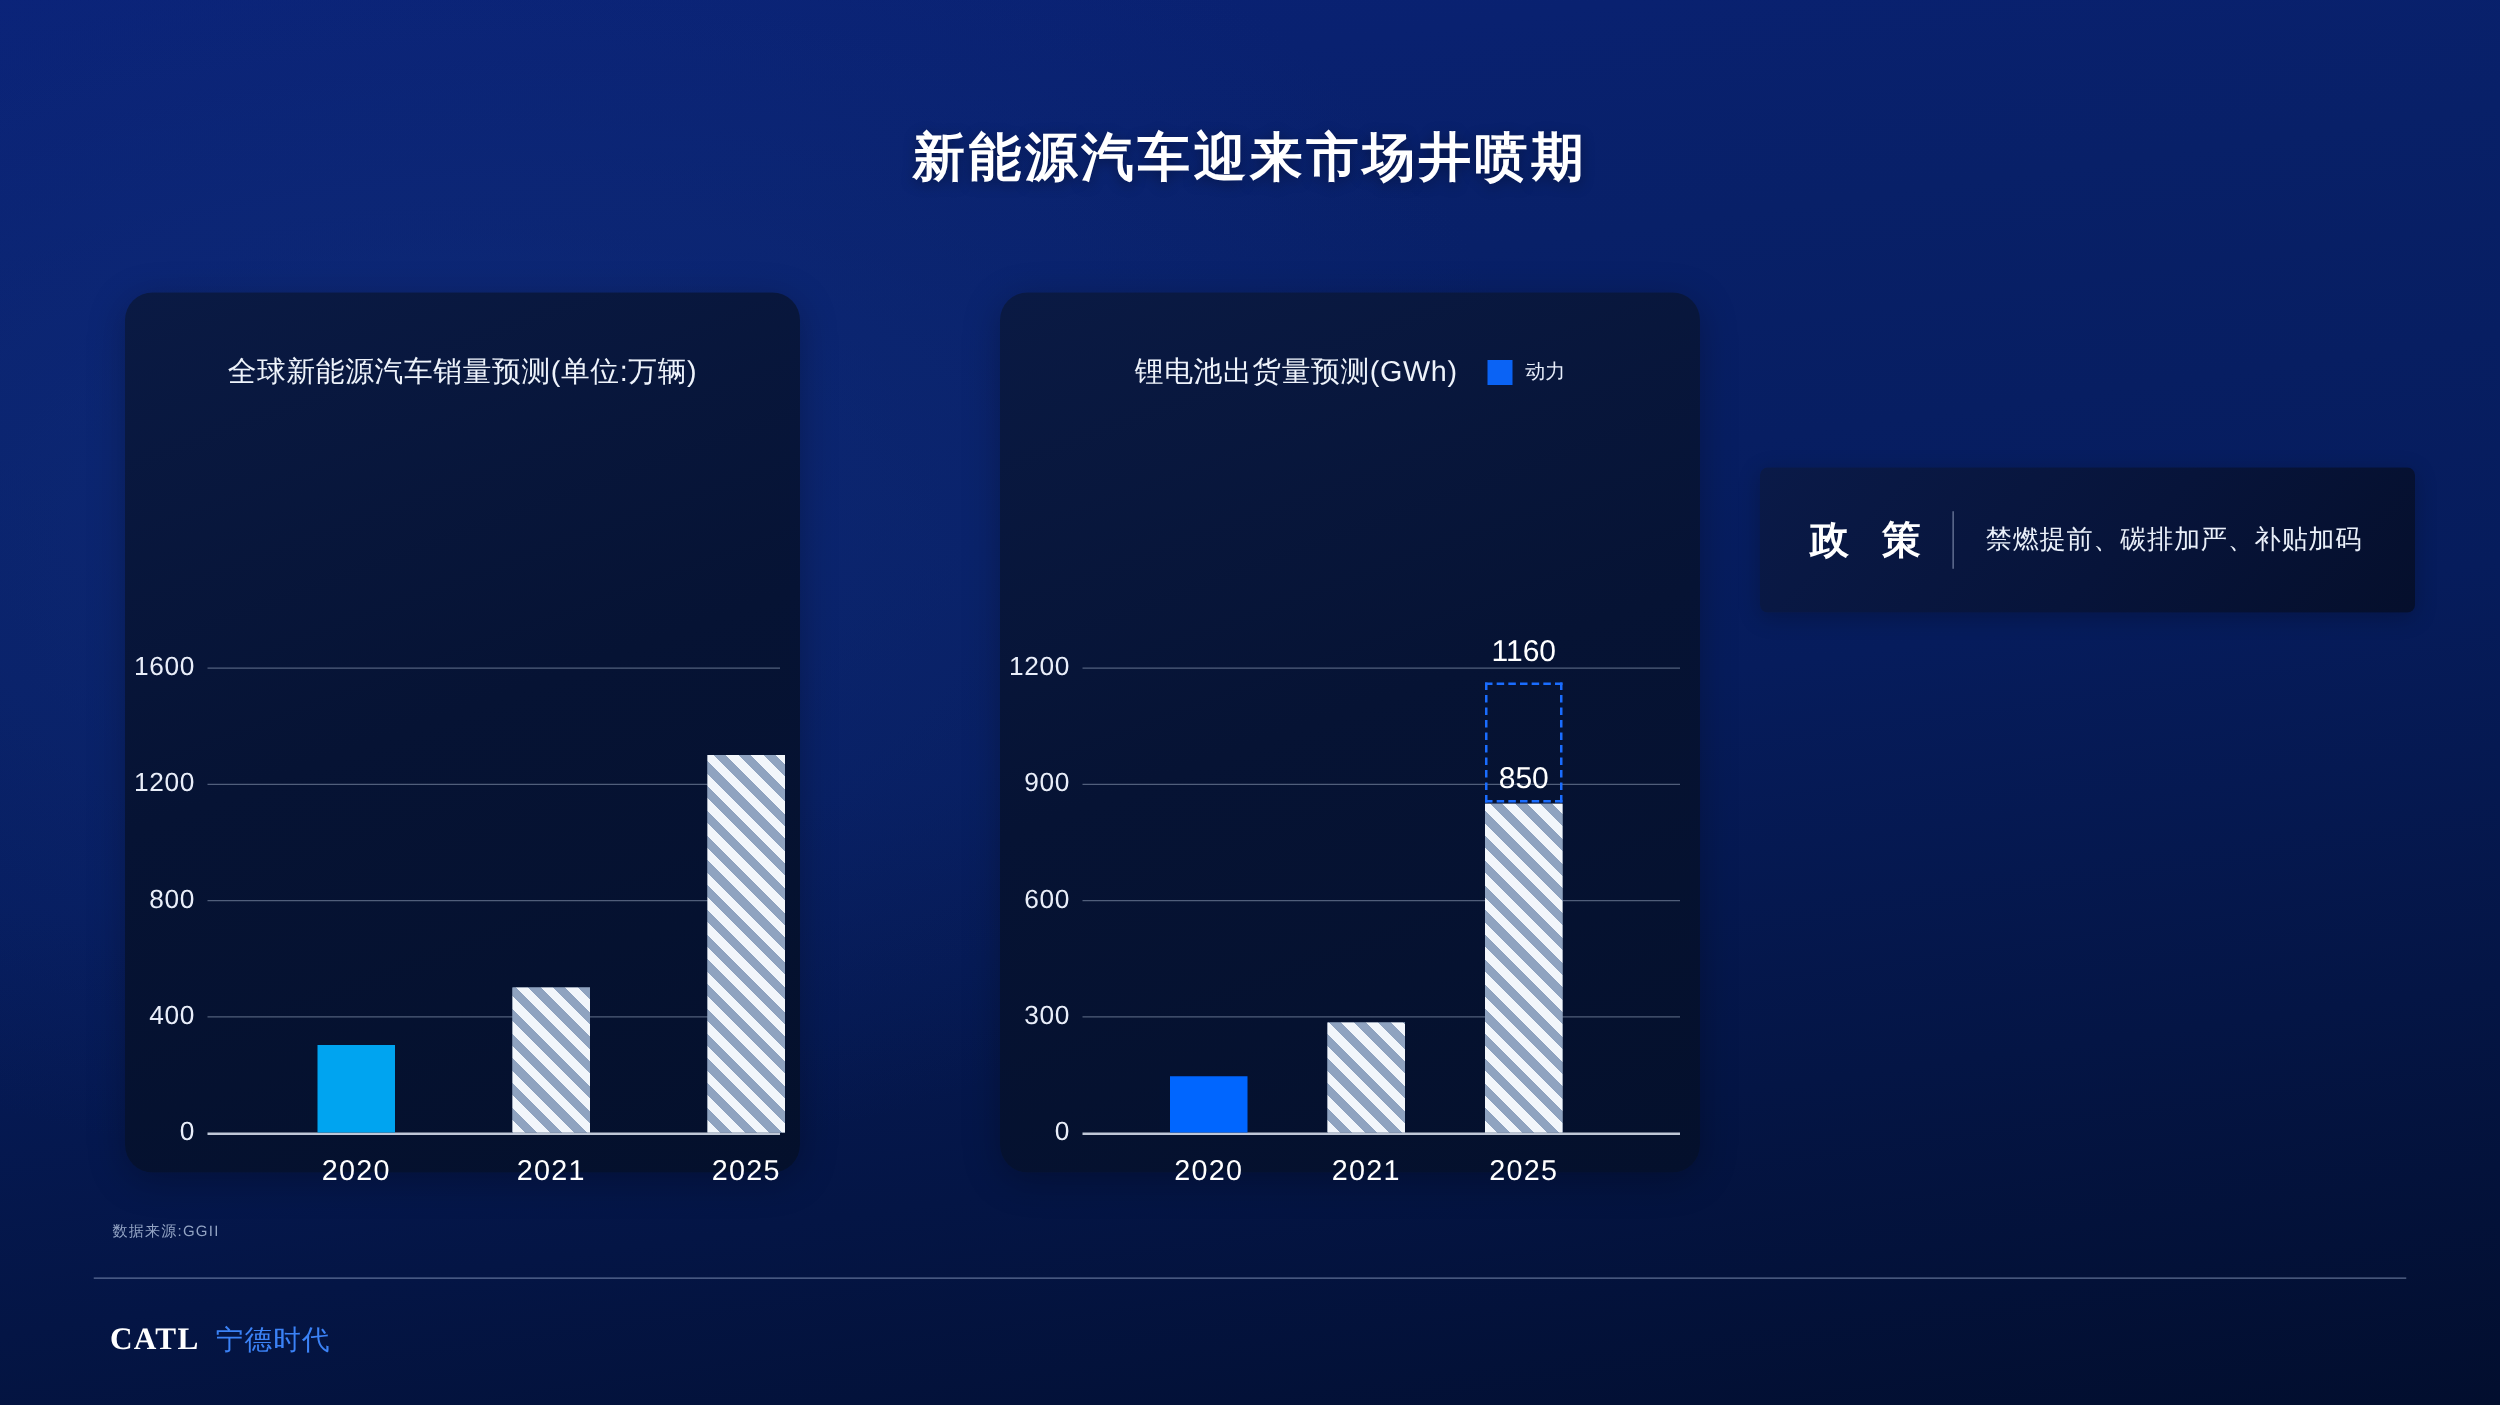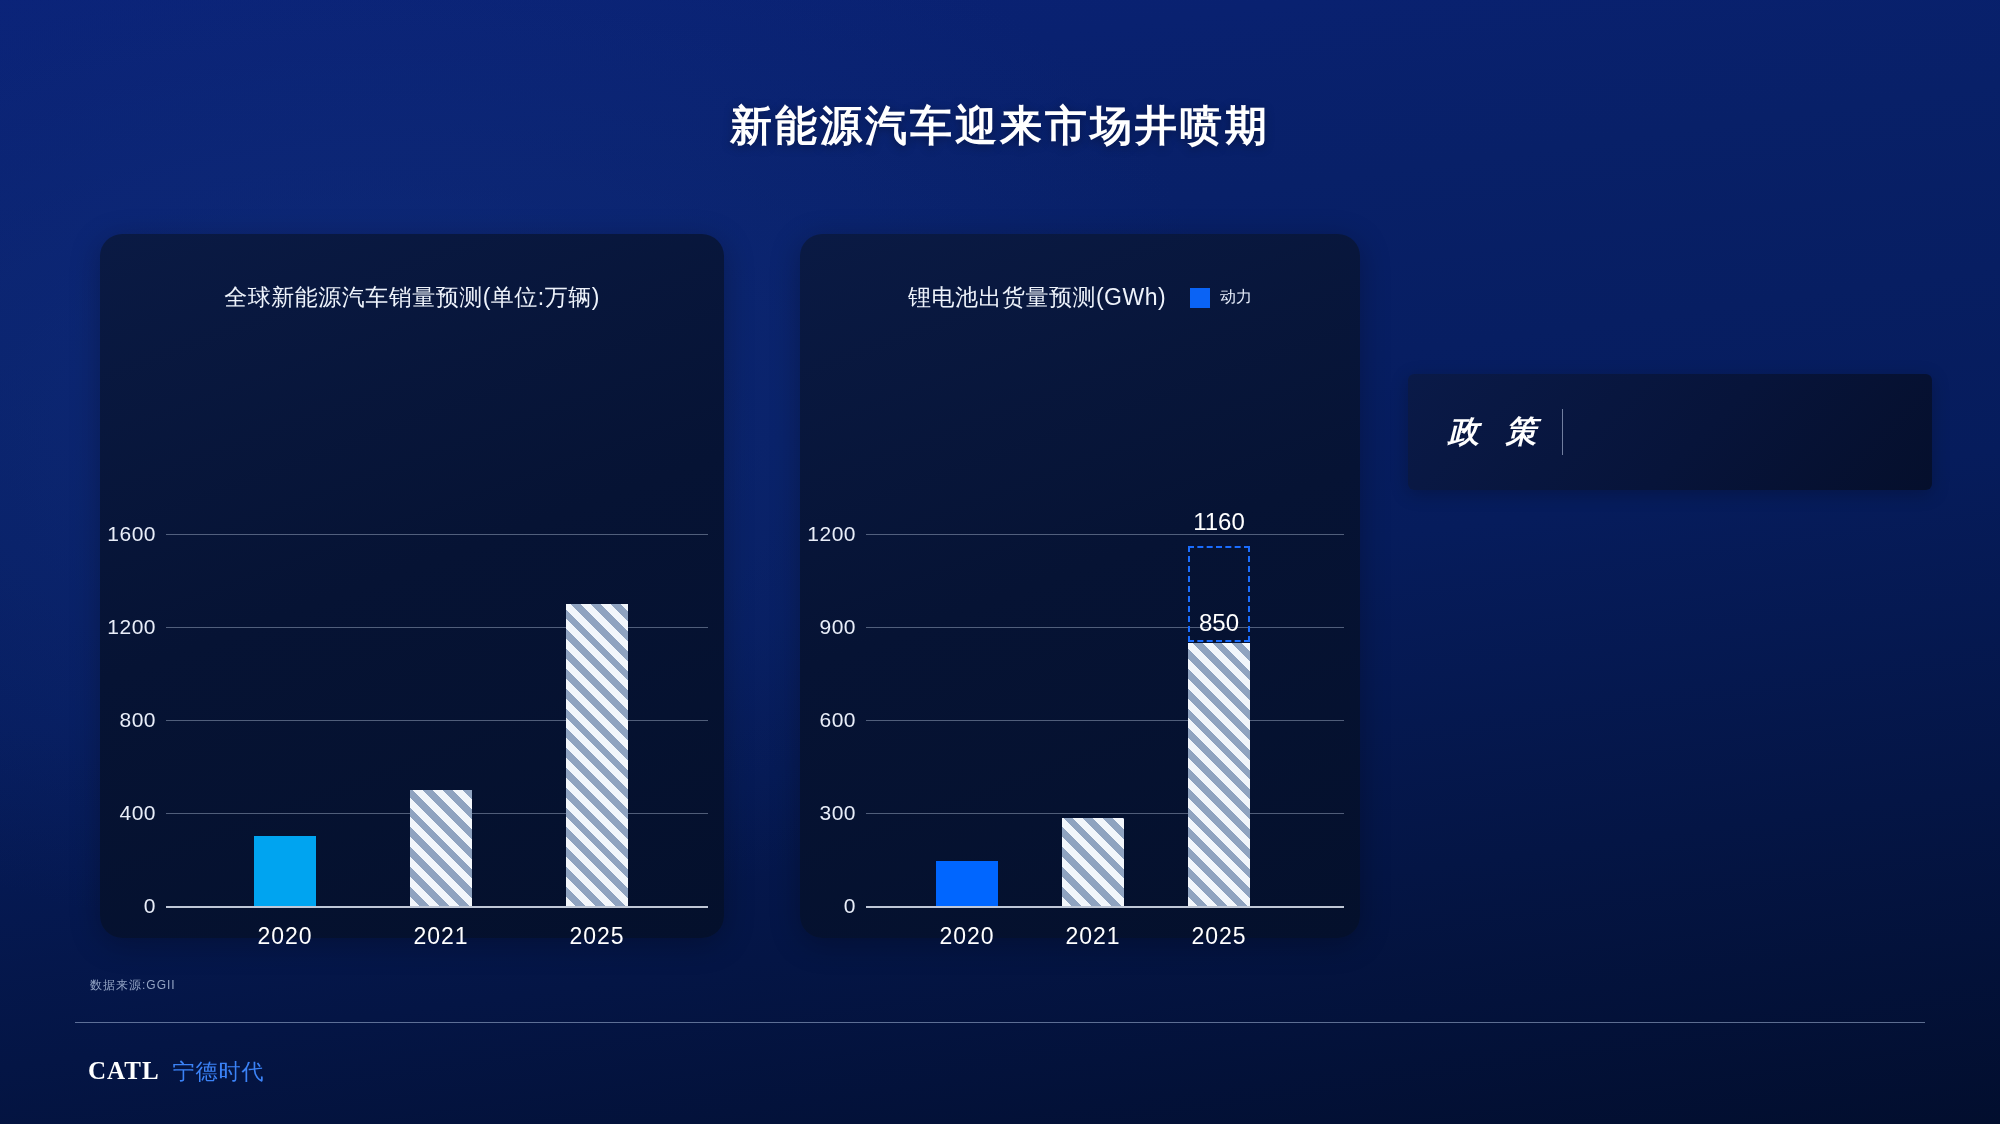--- a/index.html
+++ b/index.html
@@ -28,21 +28,21 @@
     text-shadow: 0 2px 10px rgba(0,0,0,0.35);
   }
 
   
   .panel {
     position: absolute;
     background: linear-gradient(160deg, #0a1a44 0%, #061334 48%, #04102c 100%);
     border-radius: 22px;
     box-shadow: 0 6px 30px rgba(0,0,0,0.25);
   }
-  #panel-left  { left: 100px; top: 234px; width: 624px; height: 704px; }
+  #panel-left  { left: 100px; top: 234px; width: 540px; height: 704px; }
   #panel-right { left: 800px; top: 234px; width: 560px; height: 704px; }
 
   .panel-header {
     position: absolute;
     top: 48px; left: 0; right: 0;
     display: flex;
     align-items: center;
     justify-content: center;
     gap: 24px;
     white-space: nowrap;
@@ -140,21 +140,21 @@
   .value-label {
     position: absolute;
     left: 50%;
     transform: translateX(-50%);
     font-size: 24px;
     color: #ffffff;
     white-space: nowrap;
   }
 
   
-  .cards { position: absolute; left: 1408px; top: 374px; width: 524px; font-style: italic; }
+  .cards { position: absolute; left: 1408px; top: 374px; width: 524px; }
   .info-card {
     position: relative;
     background: linear-gradient(135deg, #0a1a48 0%, #07143a 55%, #050f2c 100%);
     border-radius: 6px;
     display: flex;
     align-items: center;
     padding: 0 40px;
     margin-bottom: 24px;
     box-shadow: 0 4px 18px rgba(0,0,0,0.22);
   }
@@ -315,20 +315,23 @@
         <div class="value-label" style="left: 353px; top: 274.4px;">1160</div>
         <div class="value-label" style="left: 353px; top: 374.5px;">850</div>
       </div>
   </div>
 </div>
 
 <div class="cards">
   <div class="info-card" id="card-0">
     <span class="card-key">政 策</span>
     <span class="card-sep"></span>
+    <span class="card-text">
+        <div>禁燃提前、碳排加严、补贴加码</div>
+      </span>
   </div>
 </div>
 
 <div class="source-note">数据来源:GGII</div>
 <div class="footer-rule"></div>
 <div class="brand">
   <span class="brand-latin">CATL</span>
   <span class="brand-cn">宁德时代</span>
 </div>
 

